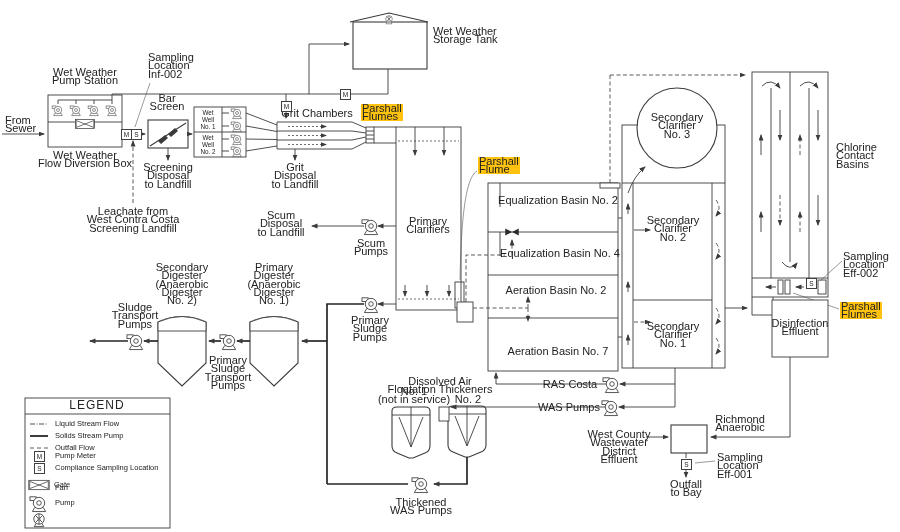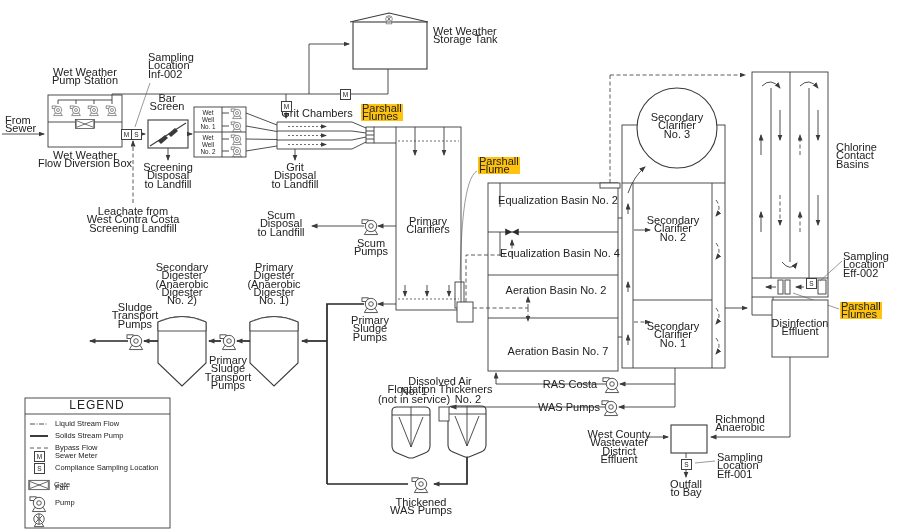--- a/index.html
+++ b/index.html
@@ -372,22 +372,22 @@
 <div class="mbox" style="left:121px;top:129px">M</div>
 <div class="mbox" style="left:131px;top:129px">S</div>
 <div class="mbox" style="left:281px;top:101px">M</div>
 <div class="mbox" style="left:340px;top:89px">M</div>
 <div class="mbox" style="left:806px;top:278px">S</div>
 <div class="mbox" style="left:681px;top:459px">S</div>
 
 <div class="lbl c legend-title" style="left:97px;top:401px">LEGEND</div>
 <div class="lbl l legend-text" style="left:55px;top:420px">Liquid Stream Flow</div>
 <div class="lbl l legend-text" style="left:55px;top:432px">Solids Stream Pump</div>
-<div class="lbl l legend-text" style="left:55px;top:444px">Bypass Flow</div>
-<div class="lbl l legend-text" style="left:55px;top:452px">Sewer Meter</div>
+<div class="lbl l legend-text" style="left:55px;top:444px">Outfall Flow</div>
+<div class="lbl l legend-text" style="left:55px;top:452px">Pump Meter</div>
 <div class="lbl l legend-text" style="left:55px;top:464px">Compliance Sampling Location</div>
 <div class="lbl l legend-text" style="left:54px;top:481px">Gate</div>
 <div class="lbl l legend-text" style="left:55px;top:499px">Pump</div>
 <div class="lbl l legend-text" style="left:55px;top:484px">Fan</div>
 <div class="mbox" style="left:34px;top:451px">M</div>
 <div class="mbox" style="left:34px;top:463px">S</div>
 
 </div>
 
 </body></html>

